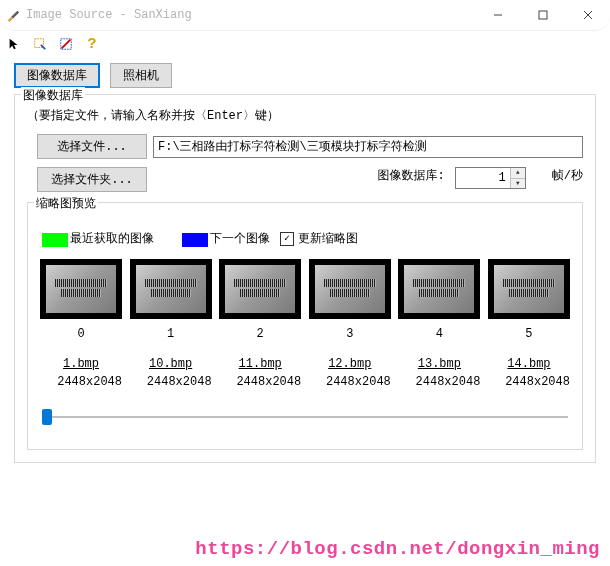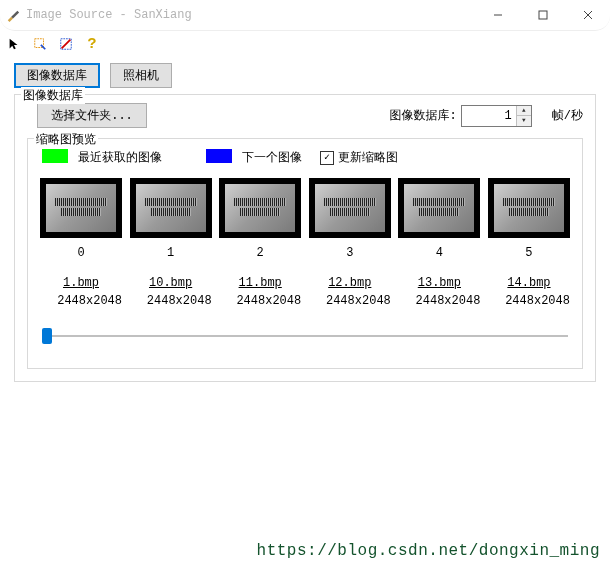--- a/index.html
+++ b/index.html
@@ -112,22 +112,21 @@
   .path-input {
     flex: 1 1 auto;
     border: 1px solid #7a7a7a;
     height: 20px;
     padding: 0 4px;
     font-size: 12px;
     font-family: inherit;
   }
   .rate-row {
     display: flex;
-    align-items: center;
-    gap: 0;
+    gap: 6px;
     margin-bottom: 10px;
   }
   .rate-row .spacer { flex: 1 1 auto; }
   .rate-label { margin-right: 4px; }
   .spinner {
     display: inline-flex;
     align-items: stretch;
     border: 1px solid #7a7a7a;
     height: 20px;
   }
@@ -164,24 +163,25 @@
   }
   .inner-fieldset > .legend {
     position: absolute;
     top: -8px;
     left: 6px;
     background: #fff;
     padding: 0 2px;
   }
   .legend-row {
     display: flex;
-    align-items: flex-start;
-    gap: 10px;
+    align-items: flex-end;
+    gap: 2px;
     margin-bottom: 12px;
     padding-left: 4px;
+    margin-top: 17px;
   }
   .swatch {
     width: 26px;
     height: 14px;
     display: inline-block;
   }
   .sw-green { background: #01ff00; }
   .sw-blue  { background: #0503ff; }
   .chk {
     display: inline-flex;
@@ -270,24 +270,25 @@
     left: 0;
     width: 10px;
     height: 16px;
     background: #0078d7;
     border-radius: 2px;
   }
   .watermark {
     position: absolute;
     right: 10px;
     bottom: 6px;
-    color: #14532d;
-    font-size: 16px;
+    color: #ec4899;
+    font-size: 19px;
     letter-spacing: 0.5px;
     pointer-events: none;
+    font-weight: bold;
   }
 </style>
 </head>
 <body>
 
 <div class="titlebar">
   <span class="brush">
     <svg width="14" height="14" viewBox="0 0 16 16">
       <path d="M2 14 L6 10 L8 12 L4 16 Z" fill="#d2a447"></path>
       <path d="M6 10 L13 3 L15 5 L8 12 Z" fill="#5b5b5b"></path>
@@ -335,21 +336,26 @@
 <div class="content">
 
   <div class="tabrow">
     <div class="tab-btn active">图像数据库</div>
     <div class="tab-btn">照相机</div>
   </div>
 
   <div class="fieldset">
     <span class="legend">图像数据库</span>
 
-
+    <div class="hint">（要指定文件，请输入名称并按〈Enter〉键）</div>
+
+    <div class="row">
+      <div class="file-btn">选择文件...</div>
+      <input class="path-input" type="text" value="F:\三相路由打标字符检测\三项模块打标字符检测" style="">
+    </div>
 
     <div class="rate-row">
       <div class="file-btn">选择文件夹...</div>
       <div class="spacer"></div>
       <span class="rate-label">图像数据库:</span>
       <span class="spinner">
         <input type="text" value="1" style="">
         <span class="arrows">
           <span class="arrow">▲</span>
           <span class="arrow">▼</span>

